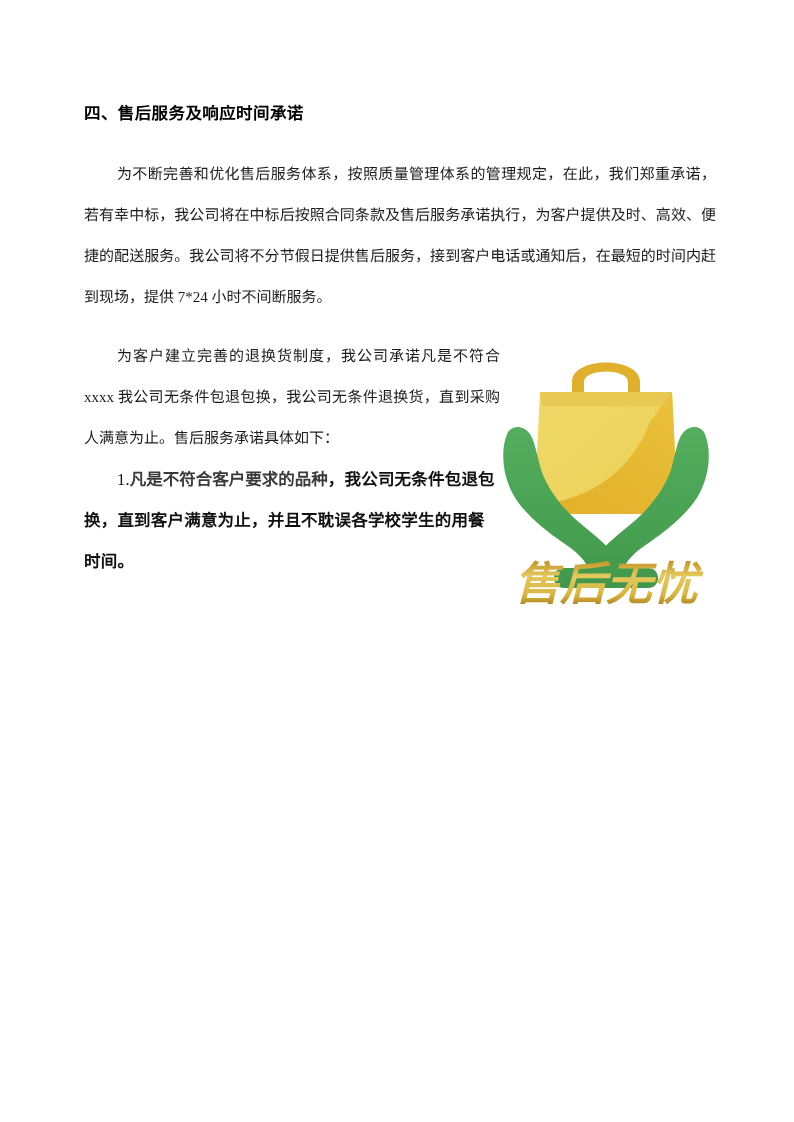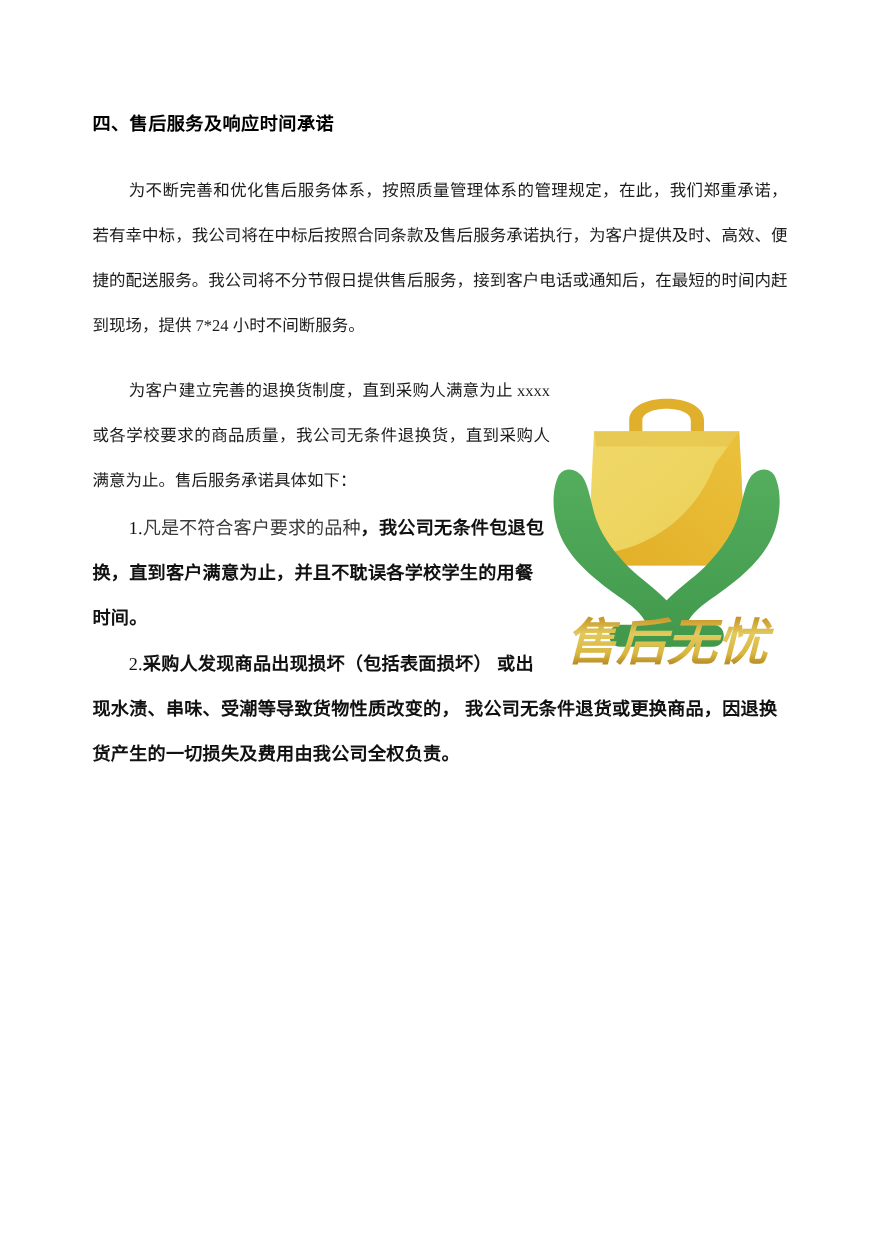--- a/index.html
+++ b/index.html
@@ -76,21 +76,21 @@
     font-family: "Liberation Sans", "DejaVu Sans", sans-serif;
     font-weight: bold;
     font-size: 16.5px;
     line-height: 41px;
     text-indent: 33px;
     color: #111111;
     letter-spacing: 0.2px;
   }
   p.bold-item .lead-serif {
     font-family: "Liberation Serif", "DejaVu Serif", serif;
-    font-weight: normal;
+    font-weight: bold;
     color: #3a3a3a;
     letter-spacing: 0;
   }
   .num {
     font-family: "Liberation Serif", "DejaVu Serif", serif;
     font-weight: normal;
   }
 
   
   .clear { clear: both; height: 0; font-size: 0; line-height: 0; }
@@ -148,28 +148,25 @@
         <path d="M204 96 C212 112, 210 140, 198 160 C186 180, 164 196, 150 206
                  C138 214, 128 222, 124 232 L148 232 C154 232, 158 236, 158 242
                  C158 248, 154 252, 148 252 L102 252 L102 214
                  C112 202, 130 190, 142 178 C156 164, 168 146, 172 130
                  C176 114, 178 104, 182 98 C188 90, 198 88, 204 96 Z" fill="url(#greenGrad)"></path>
 
         <text x="106" y="264" text-anchor="middle" font-family="'Liberation Sans','DejaVu Sans',sans-serif" font-size="46" font-weight="bold" fill="url(#capGrad)">售后无忧</text>
       </svg>
     </div>
 
-    <p class="body-para">为客户建立完善的退换货制度，直到采购人满意为止 xxxx 或各学校要求的商品质量，我公司无条件退换货，直到采购人满意为止。售后服务承诺具体如下：</p>
+    <p class="body-para">为客户建立完善的退换货制度，我公司承诺凡是不符合 xxxx 我公司无条件包退包换，我公司无条件退换货，直到采购人满意为止。售后服务承诺具体如下：</p>
 
     <p class="bold-item">
       <span class="num">1.</span><span class="lead-serif">凡是不符合客户要求的品种</span><span>，我公司无条件包退包换，直到客户满意为止，并且不耽误各学校学生的用餐时间。</span>
     </p>
 
-    <p class="bold-item">
-      <span class="num">2.</span><span>采购人发现商品出现损坏（包括表面损坏） 或出现水渍、串味、受潮等导致货物性质改变的， 我公司无条件退货或更换商品，因退换货产生的一切损失及费用由我公司全权负责。</span>
-    </p>
 
 
     <div class="clear"></div>
 
 
   </div>
 </div>
 
 </body></html>

